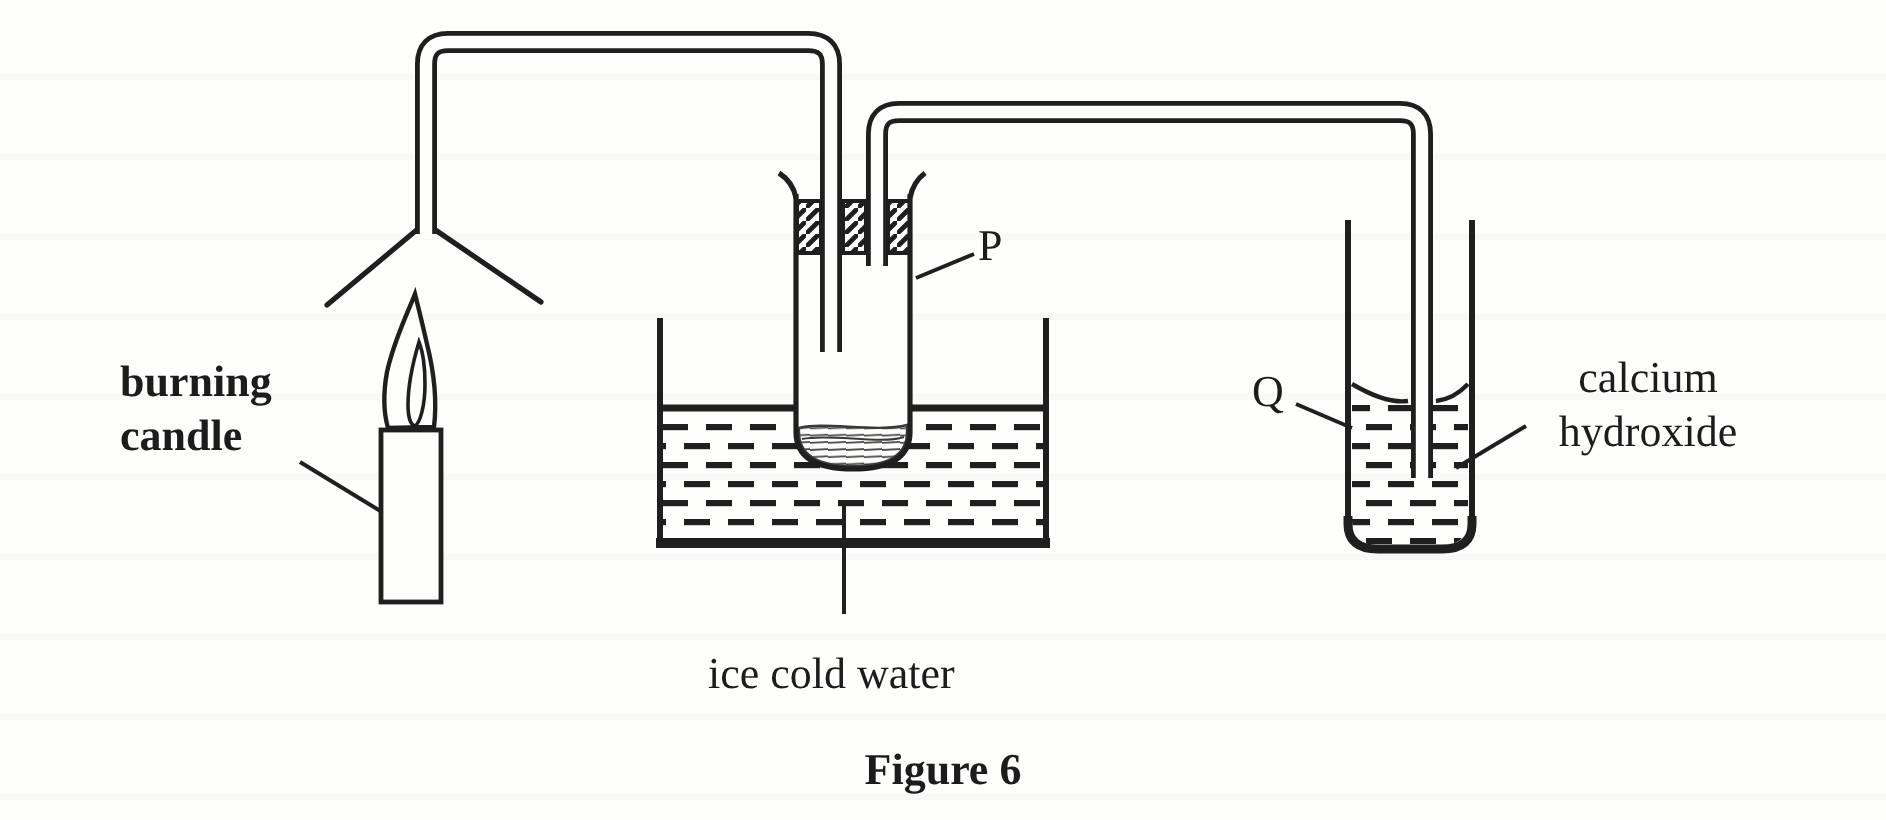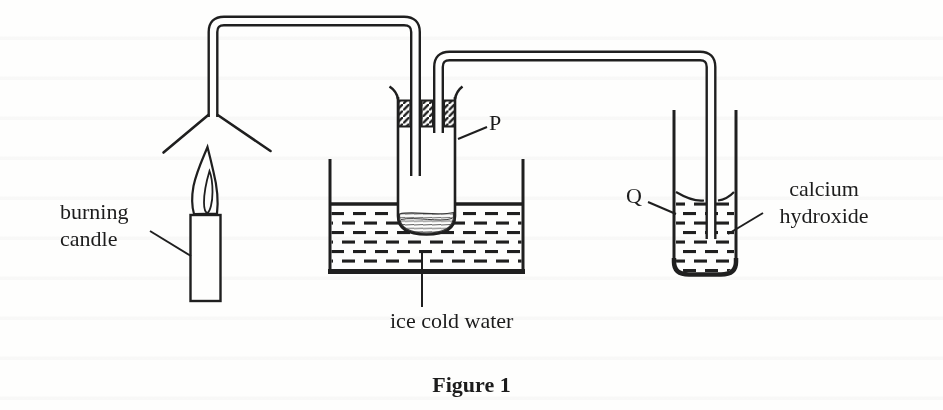--- a/index.html
+++ b/index.html
@@ -105,25 +105,25 @@
 
     <g stroke="#1f1f1f" stroke-width="2">
       <line x1="150" y1="231" x2="191" y2="256"></line>
       <line x1="422" y1="250" x2="422" y2="307"></line>
       <line x1="487" y1="127" x2="458" y2="139"></line>
       <line x1="648" y1="202" x2="676" y2="214"></line>
       <line x1="763" y1="213" x2="728" y2="234"></line>
     </g>
   </svg>
 
-  <div class="lbl" style="left:60px; top:199px; width:100px;">burning candle</div>
+  <div class="lbl" style="left:60px; top:178px; width:100px;font-weight:bold;">burning candle</div>
 
-  <div class="lbl nowrap" style="left:354px; top:308px;margin-left:36px;">ice cold water</div>
+  <div class="lbl nowrap" style="left:354px; top:324px;">ice cold water</div>
 
   <div class="lbl nowrap" style="left:489px; top:110px;">P</div>
 
   <div class="lbl nowrap" style="left:626px; top:183px;">Q</div>
 
   <div class="lbl" style="left:764px; top:176px; width:120px;text-align:center;">calcium hydroxide</div>
 
-  <div class="lbl caption" style="top:372px;">Figure 1</div>
+  <div class="lbl caption" style="top:372px;">Figure 6</div>
 
 </div>
 
 </body></html>

